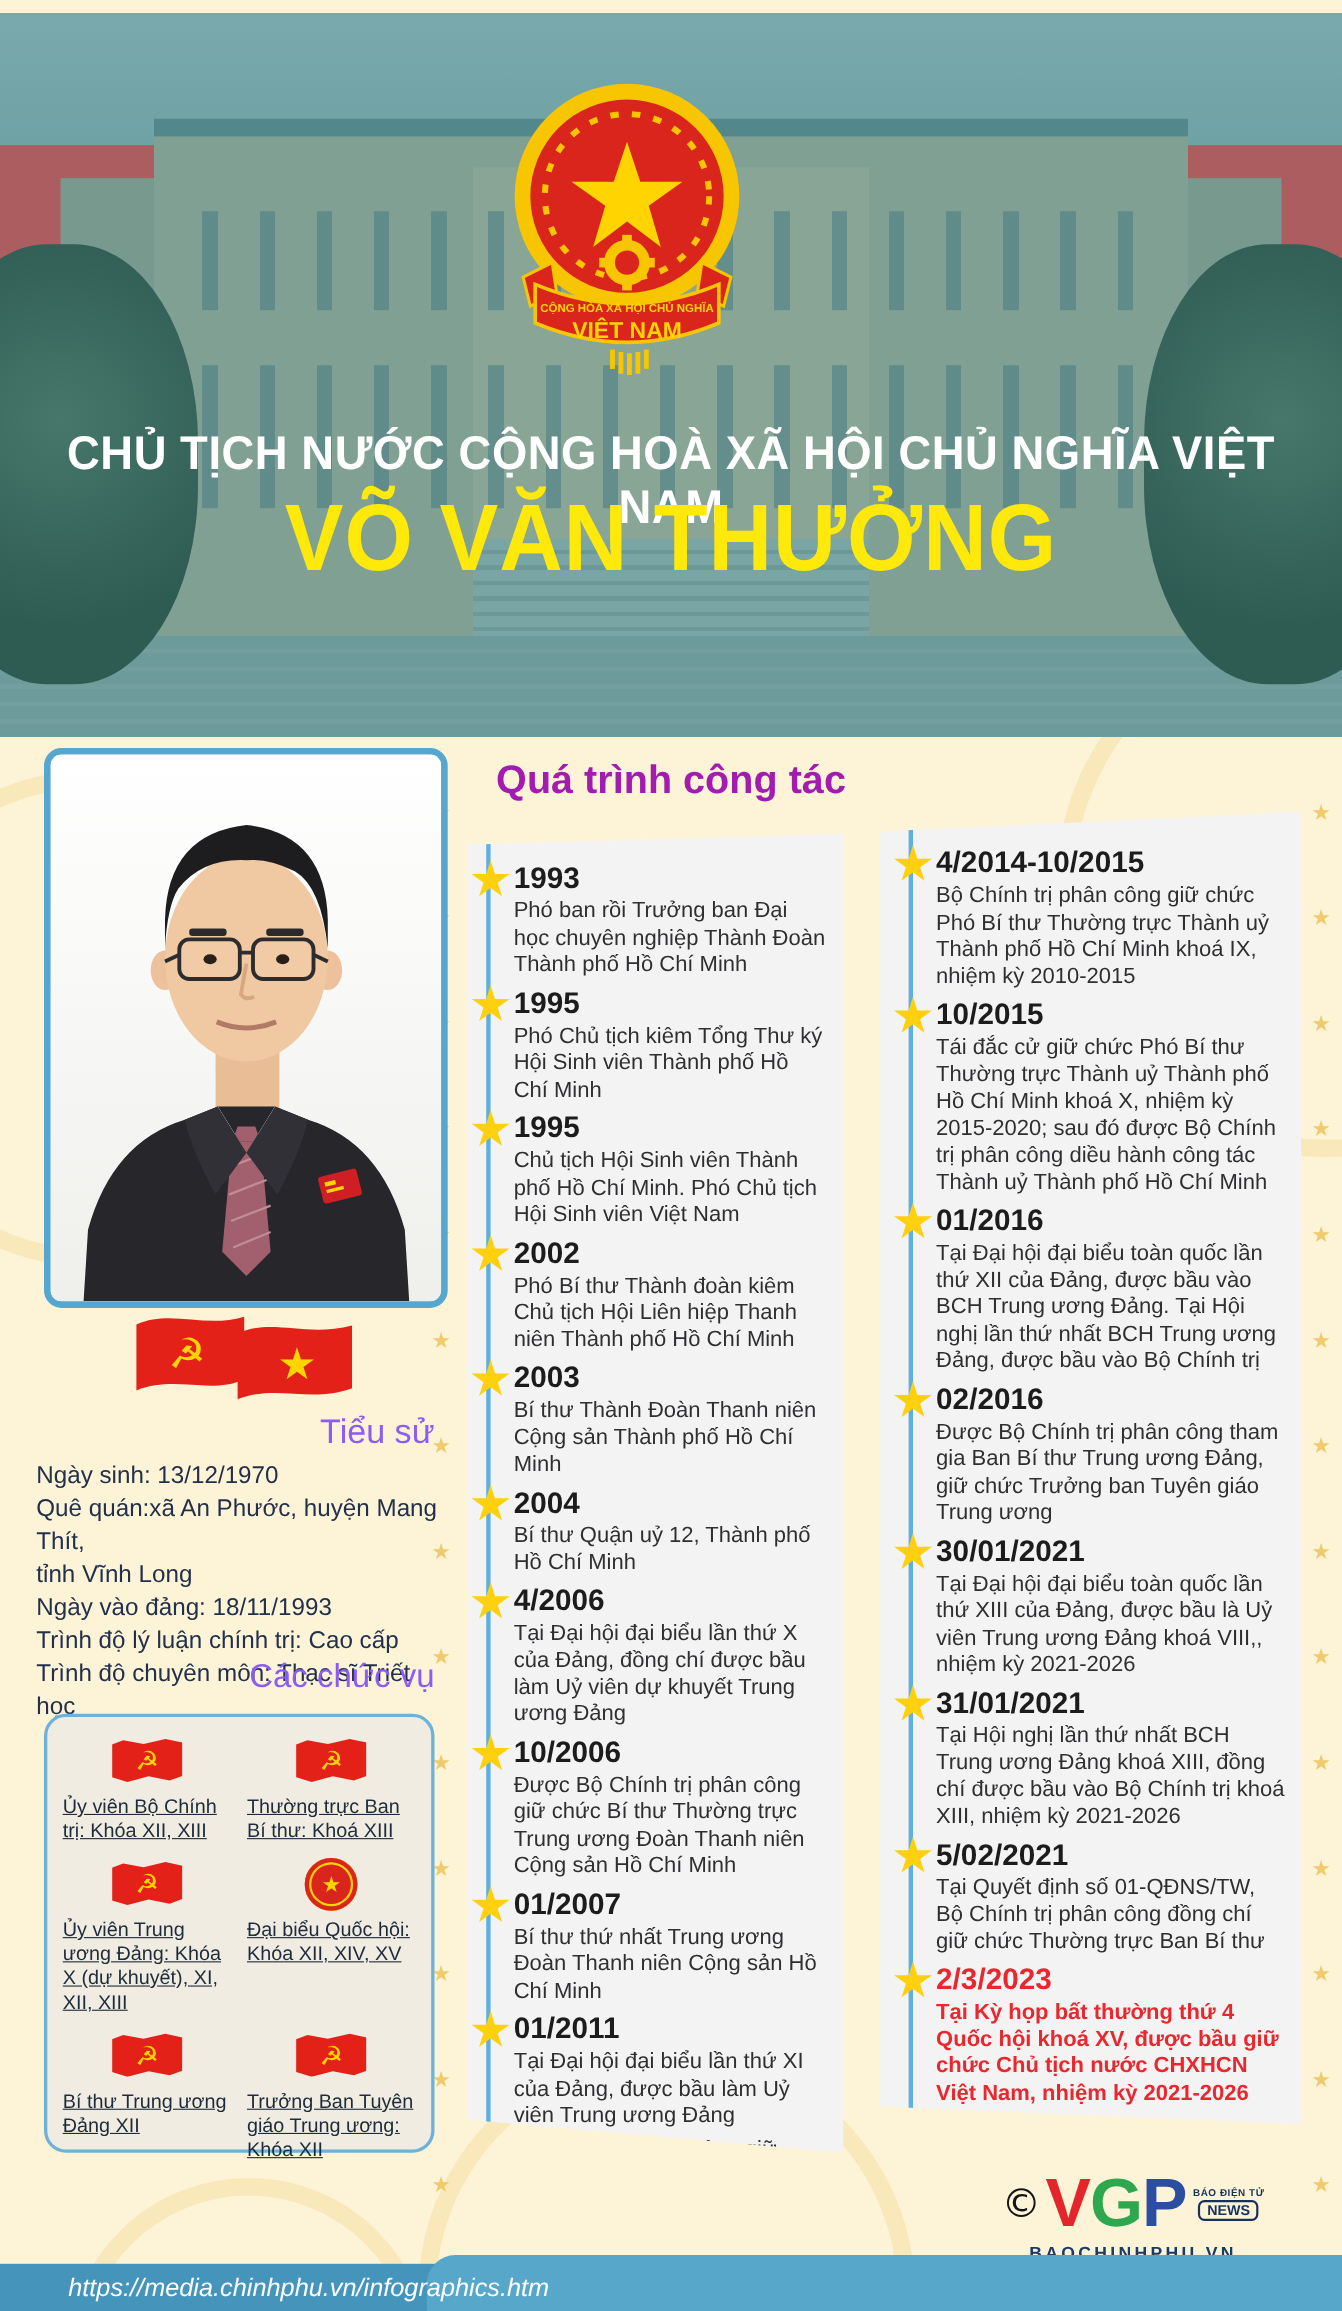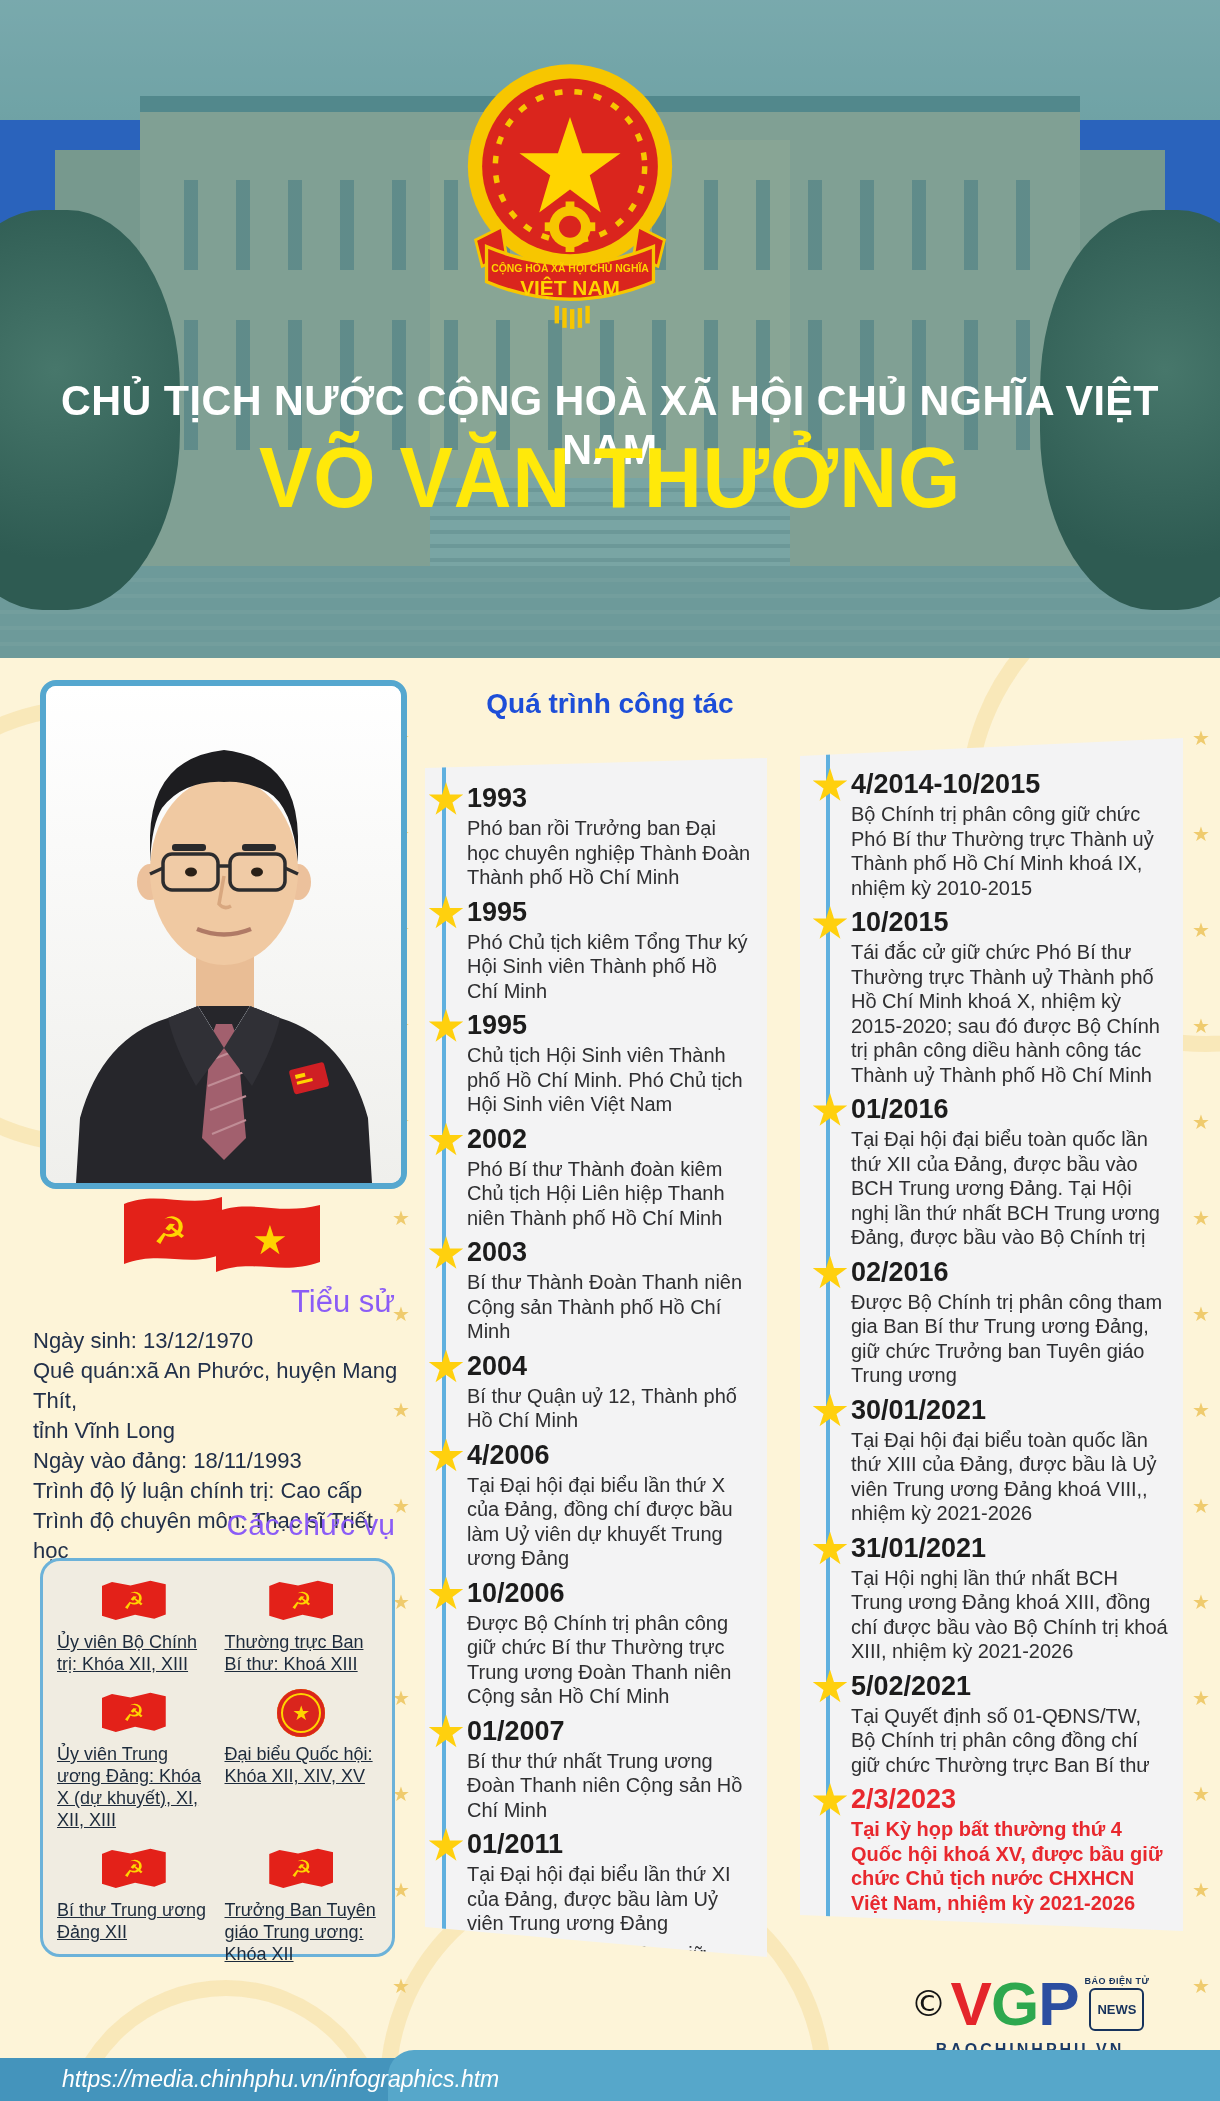--- a/index.html
+++ b/index.html
@@ -3,21 +3,21 @@
 <meta charset="utf-8">
 <style>
   html,body{margin:0;padding:0;background:#777;}
   .page{position:relative;width:1220px;height:2101px;margin:0 auto;overflow:hidden;
         background:#fdf4d8;font-family:"Liberation Sans",sans-serif;}
   
   .ring{position:absolute;border-radius:50%;border:16px solid rgba(243,218,148,.45);z-index:0;}
   .deco-stars{position:absolute;z-index:1;display:flex;flex-direction:column;align-items:center;
               font-family:"DejaVu Sans",sans-serif;font-size:20px;color:#efcb6e;line-height:96px;}
   
-  .header{position:absolute;left:0;top:0;width:1220px;height:658px;overflow:hidden;background:#1d4ed8;z-index:2;}
+  .header{position:absolute;left:0;top:12px;width:1220px;height:658px;overflow:hidden;background:#ef4444;z-index:2;}
   .hdr-sky{position:absolute;left:0;top:0;right:0;height:120px;background:linear-gradient(#9dbfc0,#8db4b4);}
   .hdr-facade{position:absolute;left:140px;right:140px;top:96px;bottom:60px;background:#a9b098;}
   .hdr-wing{position:absolute;top:150px;bottom:60px;width:95px;background:#9aa58e;}
   .hdr-roof{position:absolute;left:140px;right:140px;top:96px;height:16px;background:#5e8a8c;}
   .hdr-center{position:absolute;left:430px;width:360px;top:140px;bottom:60px;background:#b5b89a;}
   .hdr-win{position:absolute;left:160px;right:160px;opacity:.5;
            background:repeating-linear-gradient(90deg,transparent 0 24px,#3f6f78 24px 38px,transparent 38px 52px);}
   .hdr-trees{position:absolute;width:250px;height:400px;border-radius:45%;z-index:1;
              background:radial-gradient(circle at 50% 40%,#47776b,#2e5b52 70%);}
   .hdr-plaza{position:absolute;left:0;right:0;bottom:0;height:92px;
@@ -46,22 +46,22 @@
   .pos-ico{align-self:center;margin-bottom:6px;height:48px;display:flex;align-items:center;}
   .pos-text{font-size:18px;line-height:22px;color:#1d2b3c;text-decoration:underline;}
   .flag{position:relative;width:64px;height:42px;background:#e32119;
         clip-path:polygon(0 14%,16% 5%,45% 13%,76% 2%,100% 10%,100% 82%,82% 92%,52% 83%,22% 95%,0 85%);
         display:flex;align-items:center;justify-content:center;}
   .flag span{font-family:"DejaVu Sans",sans-serif;color:#ffd400;font-size:24px;line-height:1;}
   .qh-emb{width:48px;height:48px;border-radius:50%;background:#da251d;display:flex;align-items:center;
           justify-content:center;box-shadow:inset 0 0 0 4px #da251d,inset 0 0 0 6px #ffd400;}
   .qh-emb span{font-family:"DejaVu Sans",sans-serif;color:#ffd400;font-size:20px;}
   
-  .tl-title{position:absolute;left:410px;width:400px;top:688px;text-align:center;color:#1d4ed8;
-            font-size:28px;font-weight:bold;z-index:2;}
+  .tl-title{position:absolute;left:410px;width:400px;top:688px;text-align:center;color:#a21caf;
+            font-size:36px;font-weight:bold;z-index:2;}
   .panel{position:absolute;background:#f3f3f4;z-index:2;}
   #panel1{left:408px;top:756px;width:342px;height:1205px;
           clip-path:polygon(0 12px,100% 2px,100% calc(100% - 4px),0 calc(100% - 34px));margin-left:17px;}
   #panel2{left:800px;top:738px;width:383px;height:1193px;
           clip-path:polygon(0 18px,100% 0,100% 100%,0 calc(100% - 16px));}
   .tl-line{position:absolute;top:0;bottom:0;width:4px;background:#5fb0df;}
   #panel1 .tl-line{left:17px;} #panel2 .tl-line{left:26px;}
   .tl-col{position:absolute;top:26px;right:14px;}
   #panel1 .tl-col{left:19px;} #panel2 .tl-col{left:28px;top:30px;}
   .tl-item{position:relative;padding-left:23px;margin-bottom:6px;}
@@ -71,21 +71,21 @@
   .tl-text{font-size:20px;line-height:24.5px;color:#2f2f31;}
   .tl-item.highlight .tl-date,.tl-item.highlight .tl-text{color:#e8282e;}
   .tl-item.highlight .tl-text{font-weight:bold;}
   
   .logo{position:absolute;left:880px;top:1968px;width:300px;z-index:2;text-align:center;}
   .logo-row{display:flex;align-items:center;justify-content:center;}
   .logo-c{font-size:36px;color:#141414;margin-right:4px;font-family:"DejaVu Sans",sans-serif;}
   .logo-letters span{font-size:62px;font-weight:bold;letter-spacing:-1px;}
   .logo-side{display:flex;flex-direction:column;align-items:center;margin-left:6px;}
   .logo-side .tag{font-size:9px;font-weight:bold;color:#16325c;letter-spacing:.5px;}
-  .logo-side .news{margin-top:2px;border:2px solid #16325c;border-radius:6px;padding:12px 6px;
+  .logo-side .news{margin-top:2px;border:2px solid #16325c;border-radius:6px;padding:0 6px;
                    font-size:13px;font-weight:bold;color:#16325c;}
   .logo-site{margin-top:2px;font-size:16px;font-weight:bold;color:#1b3a66;letter-spacing:3px;}
   .bottombar{position:absolute;left:0;top:2058px;width:1220px;height:43px;background:#4494bc;z-index:3;}
   .bottombar-tab{position:absolute;left:388px;top:2050px;width:832px;height:51px;background:#56a7ca;
                  border-top-left-radius:26px;z-index:3;}
   .url-text{position:absolute;left:62px;top:2066px;z-index:4;color:#fff;font-style:italic;font-size:23px;}
 </style>
 </head>
 <body>
 

